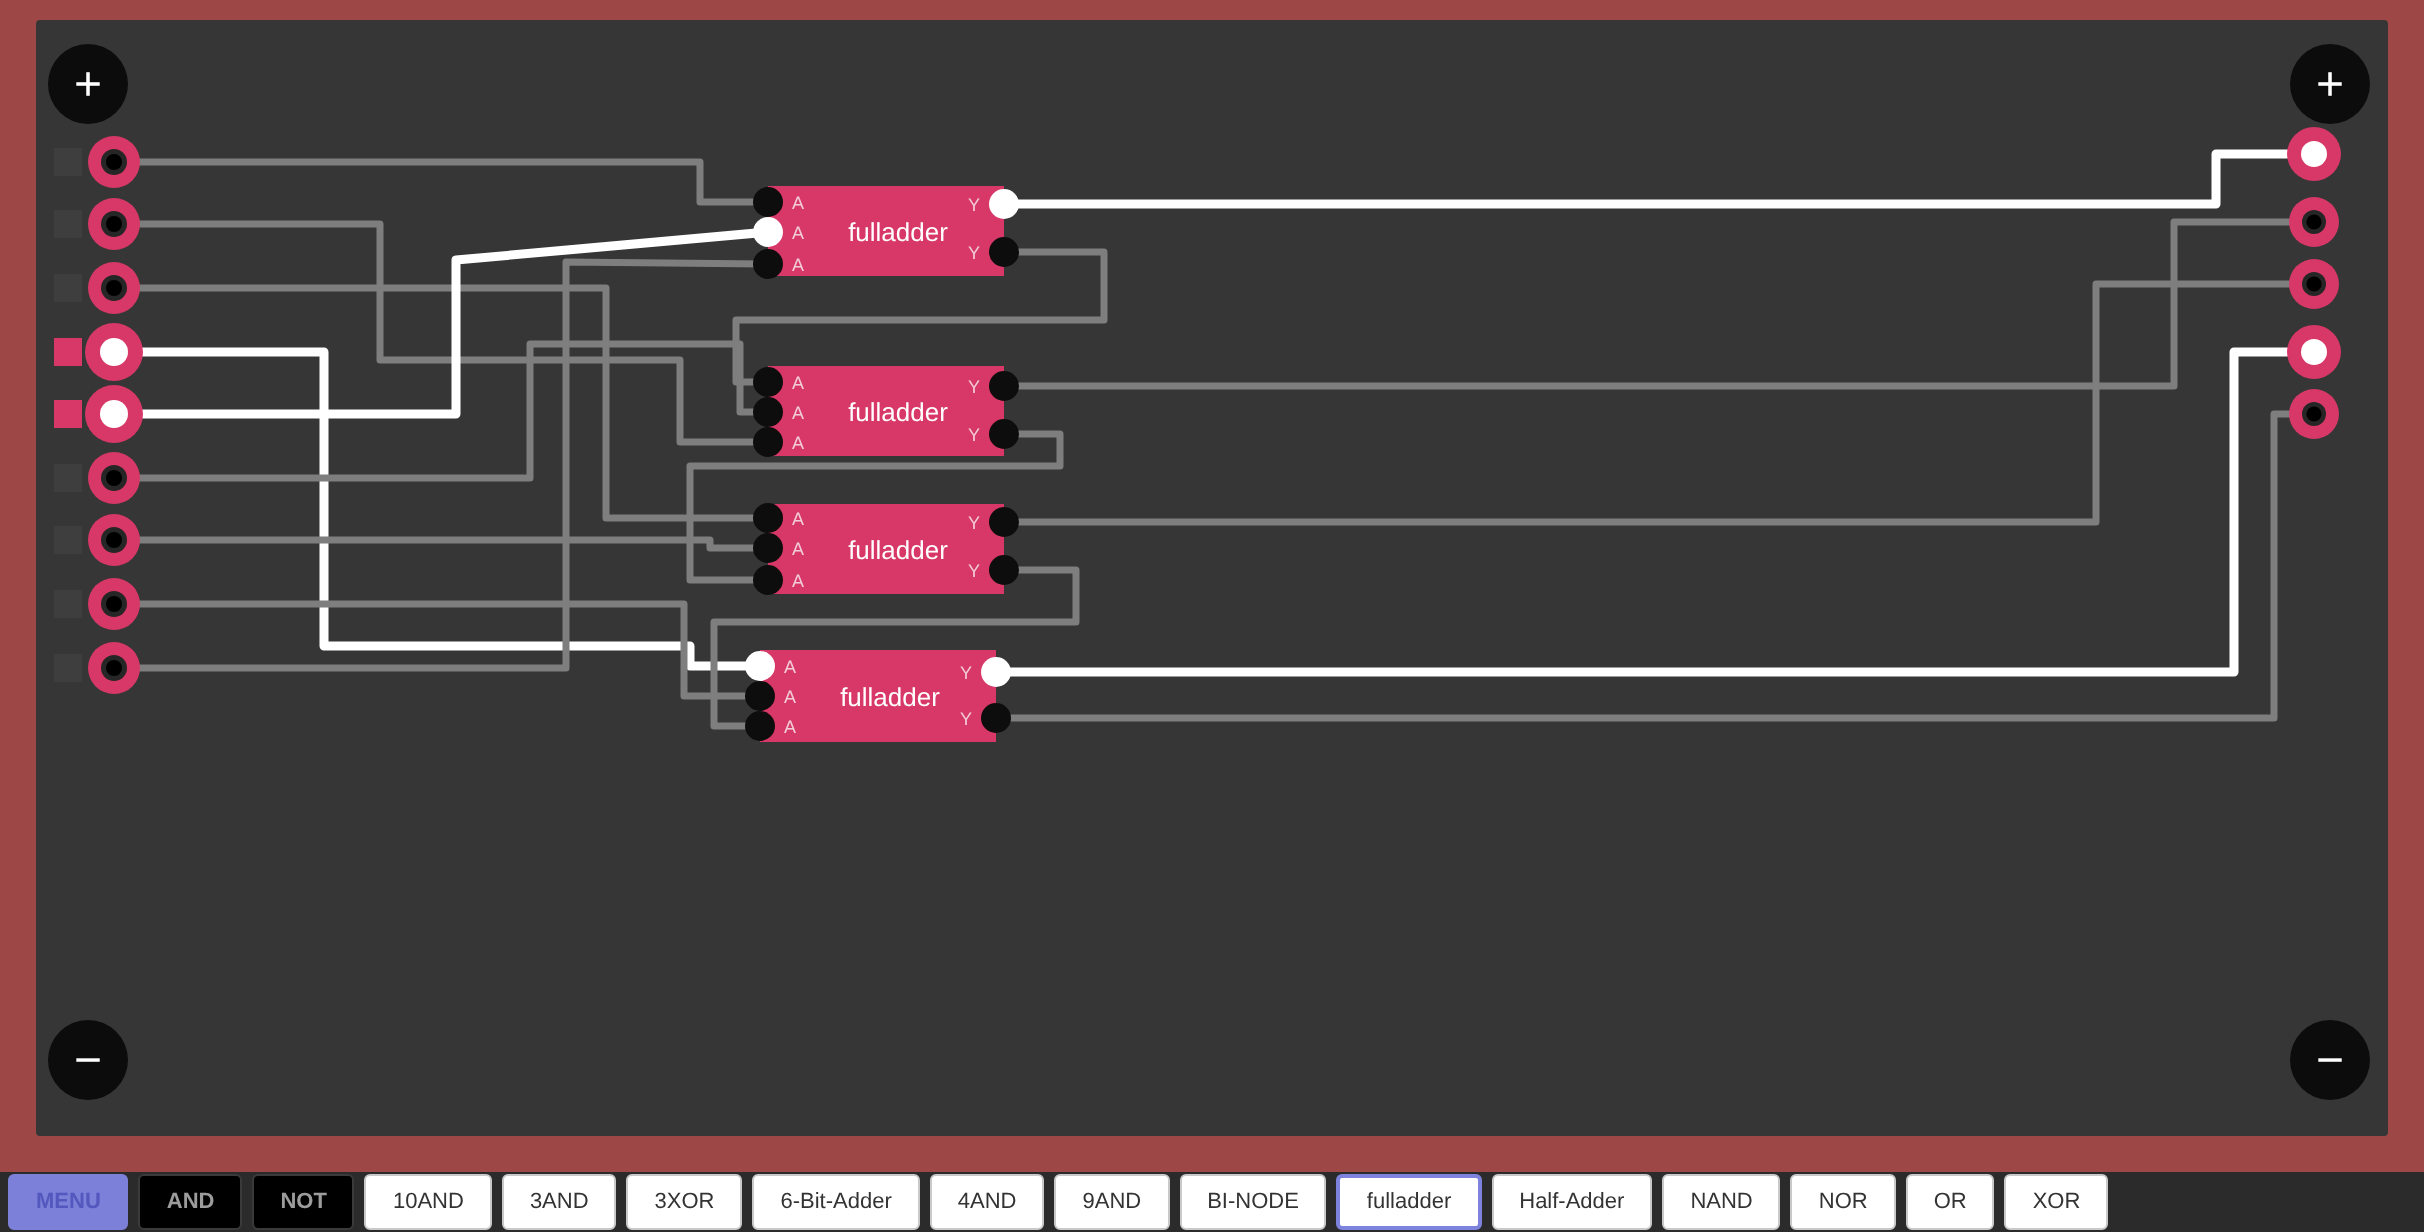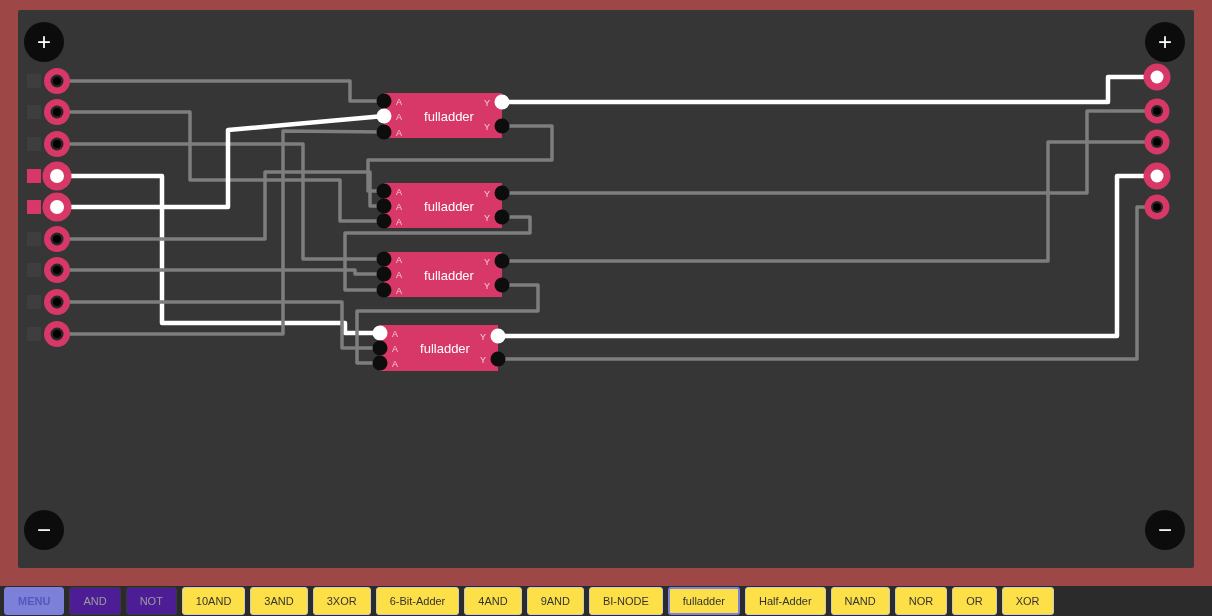--- a/index.html
+++ b/index.html
@@ -20,26 +20,26 @@
   }
   .tb-btn{
     margin:1px 5px 0 0;
     padding:0 13px;
     border:1px solid #c9c9c9;
     border-radius:3px;
     font-family:"Liberation Sans", sans-serif;
     font-size:11px;
     line-height:26px;
     height:28px;
-    background:#fde047;color:#333;
+    background:#ffffff;color:#333;
     white-space:nowrap;
     cursor:pointer;
   }
   .tb-btn.menu{background:#7c80d9;color:#5457bd;border-color:#7c80d9;font-weight:bold;}
-  .tb-btn.dark{background:#4c1d95;color:#9c9c9c;border-color:#3a3a3a;}
+  .tb-btn.dark{background:#000000;color:#9c9c9c;border-color:#3a3a3a;font-weight:bold;}
   .tb-btn.selected{border:2px solid #7d82dd;line-height:24px;}
   svg text{user-select:none;}
 </style>
 </head>
 <body>
 
 <div class="stage">
   <svg class="circuit-svg" width="1212" height="586" viewBox="0 0 1212 586">
       <rect x="18" y="10" width="1176" height="558" fill="#363636" rx="2"></rect>
       <polyline points="57,81 350,81 350,101 384,101" fill="none" stroke="#7e7e7e" stroke-width="3.5" stroke-linejoin="round" stroke-linecap="round"></polyline>

